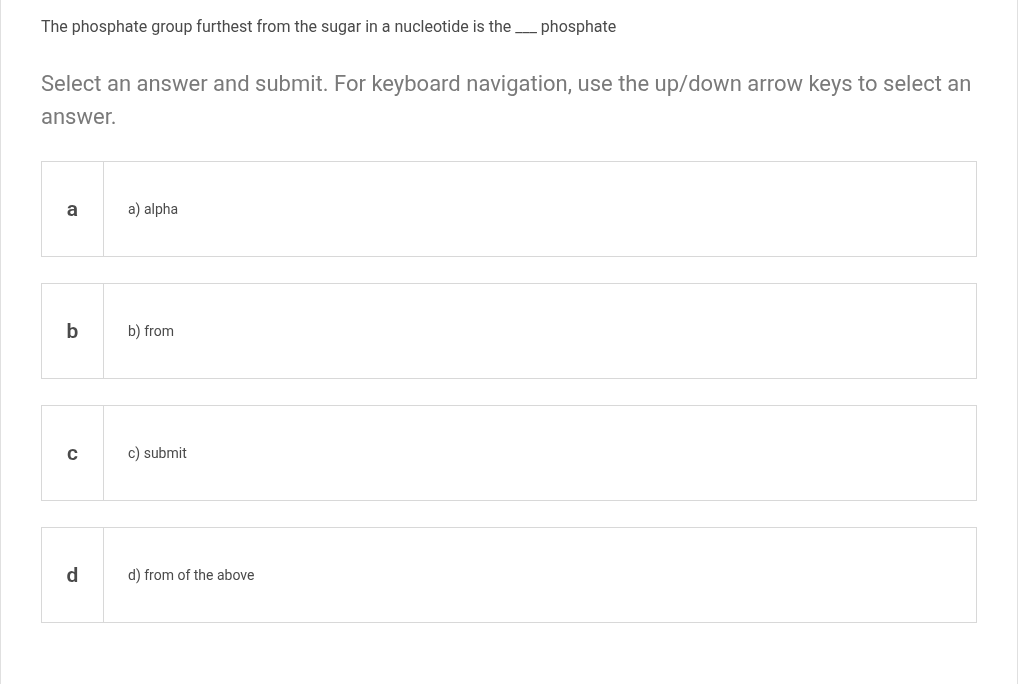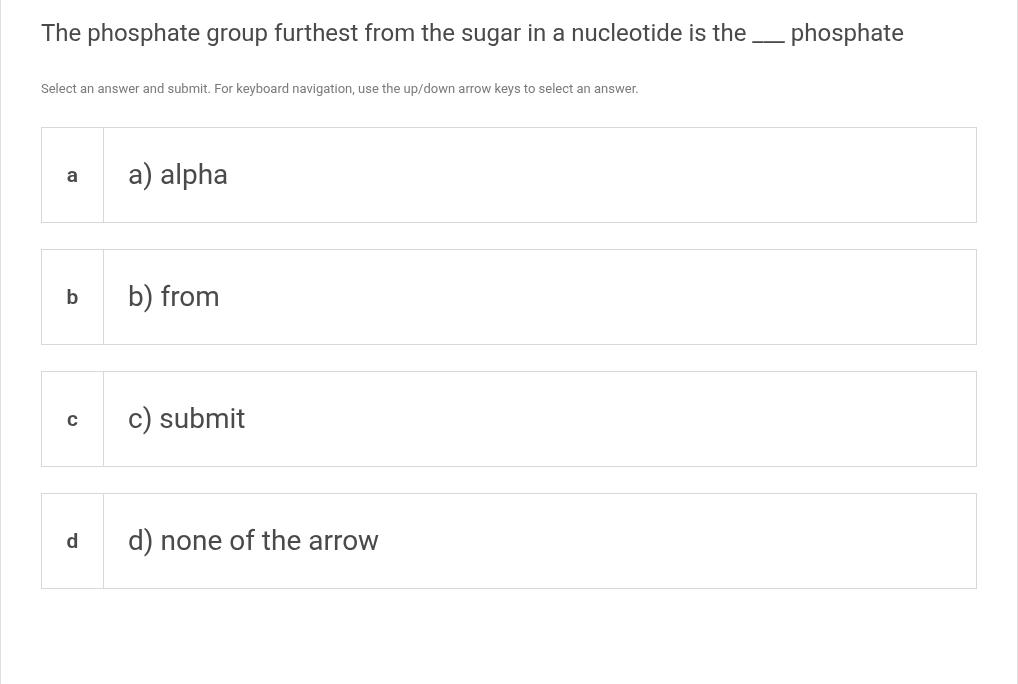--- a/index.html
+++ b/index.html
@@ -11,28 +11,28 @@
       font-family: -apple-system, BlinkMacSystemFont, "Segoe UI", Roboto, Helvetica, Arial, sans-serif;
       background: #fff;
       width: 1018px;
       height: 684px;
       padding: 15px 40px 0 40px;
       color: #333;
       border-left: 1px solid #e0e0e0;
       border-right: 1px solid #e0e0e0;
     }
     .question {
-      font-size: 24px;
+      font-size: 16px;
       color: #4a4a4a;
       line-height: 1.5;
       margin-bottom: 28px;
       font-weight: 400;
     }
     .instruction {
-      font-size: 13px;
+      font-size: 22px;
       color: #7a7a7a;
       line-height: 1.5;
       margin-bottom: 28px;
       font-weight: 400;
     }
     .options {
       display: flex;
       flex-direction: column;
       gap: 26px;
     }
@@ -52,21 +52,21 @@
       font-weight: 600;
       color: #4a4a4a;
       border-right: 1px solid #d8d8d8;
       flex-shrink: 0;
     }
     .option-text {
       flex: 1;
       display: flex;
       align-items: center;
       padding: 0 24px;
-      font-size: 28px;
+      font-size: 14px;
       color: #4a4a4a;
       font-weight: 400;
     }
   </style>
 </head>
 <body>
 
 <div class="question">The phosphate group furthest from the sugar in a nucleotide is the ___ phosphate</div>
 
 <div class="instruction">Select an answer and submit. For keyboard navigation, use the up/down arrow keys to select an answer.</div>
@@ -79,15 +79,15 @@
   <div class="option">
     <div class="option-key">b</div>
     <div class="option-text">b) from</div>
   </div>
   <div class="option">
     <div class="option-key">c</div>
     <div class="option-text">c) submit</div>
   </div>
   <div class="option">
     <div class="option-key">d</div>
-    <div class="option-text">d) none of the arrow</div>
+    <div class="option-text">d) from of the above</div>
   </div>
 </div>
 
 </body></html>

